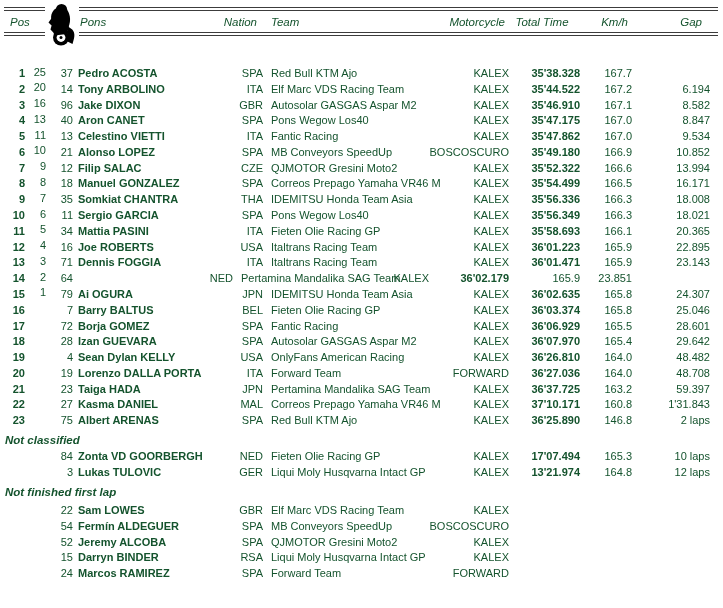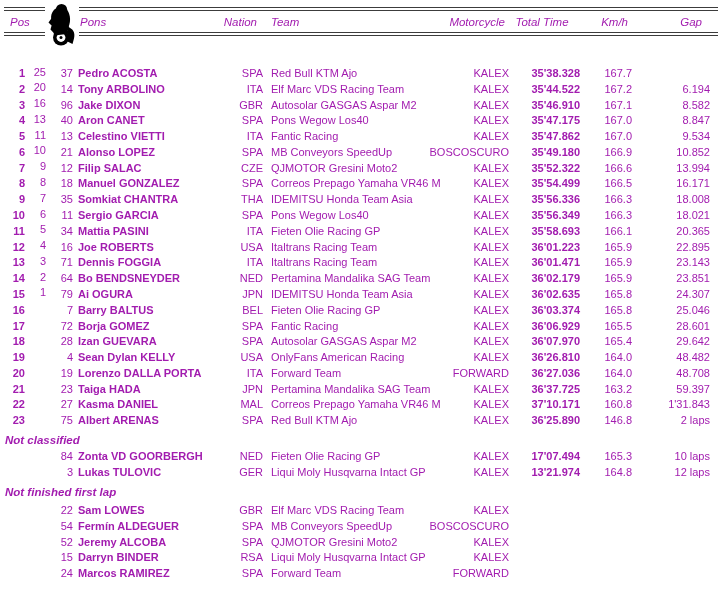--- a/index.html
+++ b/index.html
@@ -1,18 +1,18 @@
 <!DOCTYPE html>
 <html><head>
 <meta charset="utf-8">
 <style>
   html,body { margin:0; padding:0; background:#fff; }
   .sheet {
     position:relative; width:723px; height:608px; background:#fff;
-    font-family:"Liberation Sans", sans-serif; color:#a21caf; overflow:hidden;
+    font-family:"Liberation Sans", sans-serif; color:#14532d; overflow:hidden;
     -webkit-font-smoothing:antialiased;
   }
   
   .header-area { position:relative; height:50px; }
   .rule { position:absolute; left:4px; right:5px; height:0; border-top:1px solid #3c3c3c; }
   .rule.t1 { top:7px; } .rule.t2 { top:10px; }
   .rule.b1 { top:32px; } .rule.b2 { top:35px; }
   .header-grid {
     position:absolute; top:15px; left:0; width:710px;
     display:grid; grid-template-columns:46px 27px 117px 73px 166px 80px 71px 52px 78px;
@@ -249,21 +249,20 @@
     <span class="c team">Italtrans Racing Team</span>
     <span class="c moto">KALEX</span>
     <span class="c time">36'01.471</span>
     <span class="c kmh">165.9</span>
     <span class="c gap">23.143</span>
   </div>
       <div class="row">
     <span class="c pos">14</span>
     <span class="c pts">2</span>
     <span class="c num">64</span>
-    <span class="c name">Bo BENDSNEYDER</span>
     <span class="c nation">NED</span>
     <span class="c team">Pertamina Mandalika SAG Team</span>
     <span class="c moto">KALEX</span>
     <span class="c time">36'02.179</span>
     <span class="c kmh">165.9</span>
     <span class="c gap">23.851</span>
   </div>
       <div class="row">
     <span class="c pos">15</span>
     <span class="c pts">1</span>

